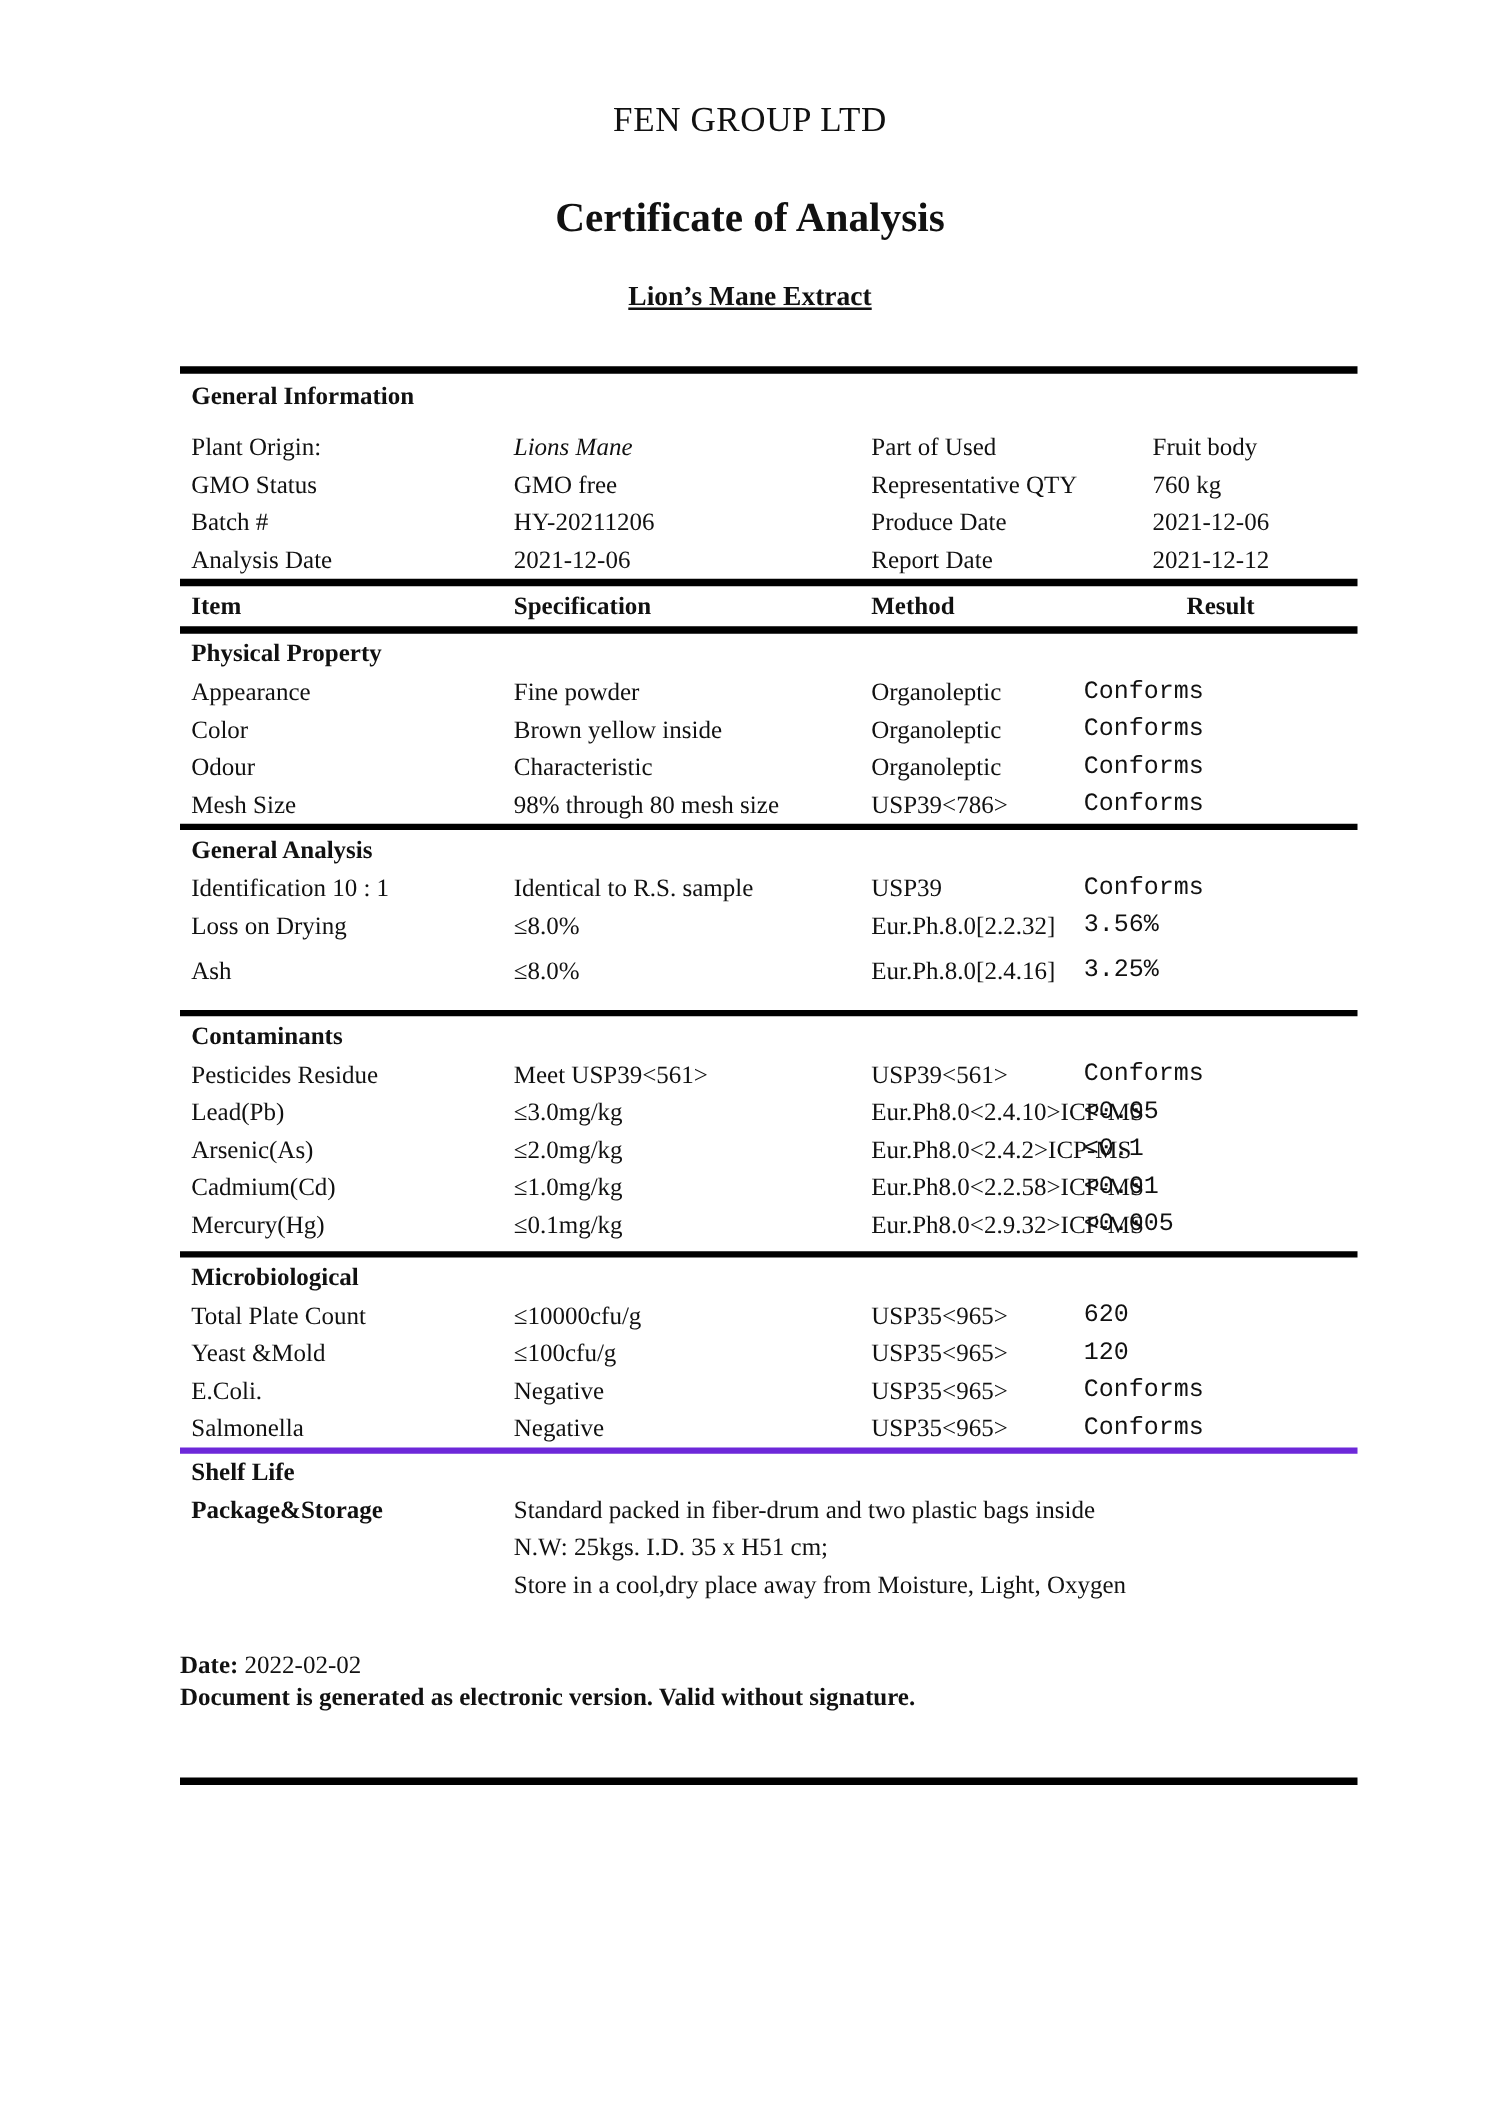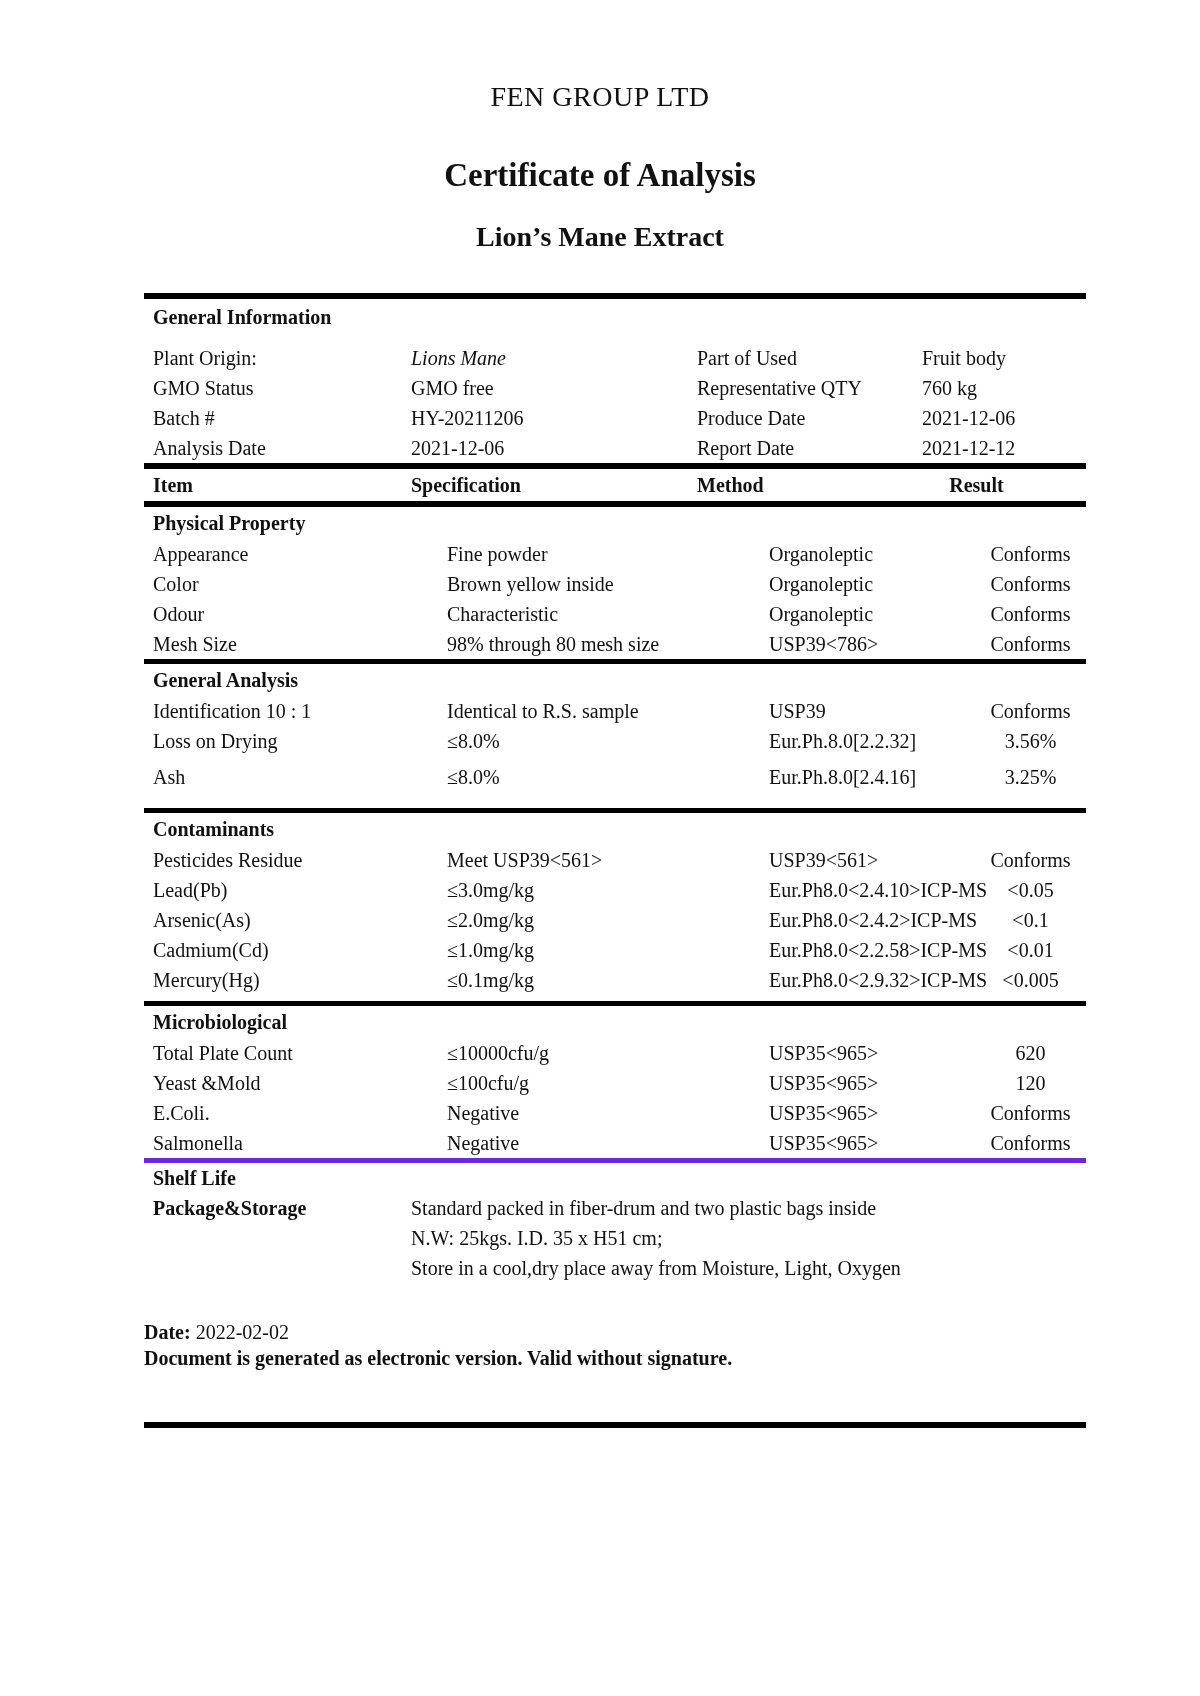--- a/index.html
+++ b/index.html
@@ -24,24 +24,25 @@
     margin-top: 47px;
     text-align: center;
     font-size: 33px;
     line-height: 34px;
     font-weight: bold;
     white-space: nowrap;
   }
   .product {
     margin-top: 31px;
     text-align: center;
-    font-size: 28px;
+    font-size: 22px;
     line-height: 28px;
     font-weight: bold;
     white-space: nowrap;
+    text-decoration: underline;
   }
   .coa {
     margin: 42px 114px 0 144px; 
     border-top: 6px solid #000;
     font-size: 20px;
   }
   .sec-heading {
     font-weight: bold;
     font-size: 20px;
     line-height: 32px;
@@ -75,23 +76,22 @@
   .thead .c4 { text-align: center; }
   
   .t-section + .t-section { border-top: 5px solid #000; }
   .t-row {
     display: grid;
     grid-template-columns: 258px 286px 170px auto;
     padding-left: 9px;
     line-height: 30px;
     height: 30px;
     white-space: nowrap;
-    gap: 36px;
-  }
-  .t-row .c4 { text-align: center; }
+  }
+  .t-row .c4 { text-align: left; font-family: Liberation Mono, monospace; }
   .sec-ga { padding-bottom: 16px; }
   .sec-ga .t-row.row-ash { margin-top: 6px; }
   .sec-cont { padding-bottom: 6px; }
   
   .storage { border-top: 5px solid #6d28d9; }
   .storage-row {
     display: grid;
     grid-template-columns: 258px auto;
     padding-left: 9px;
     line-height: 30px;

